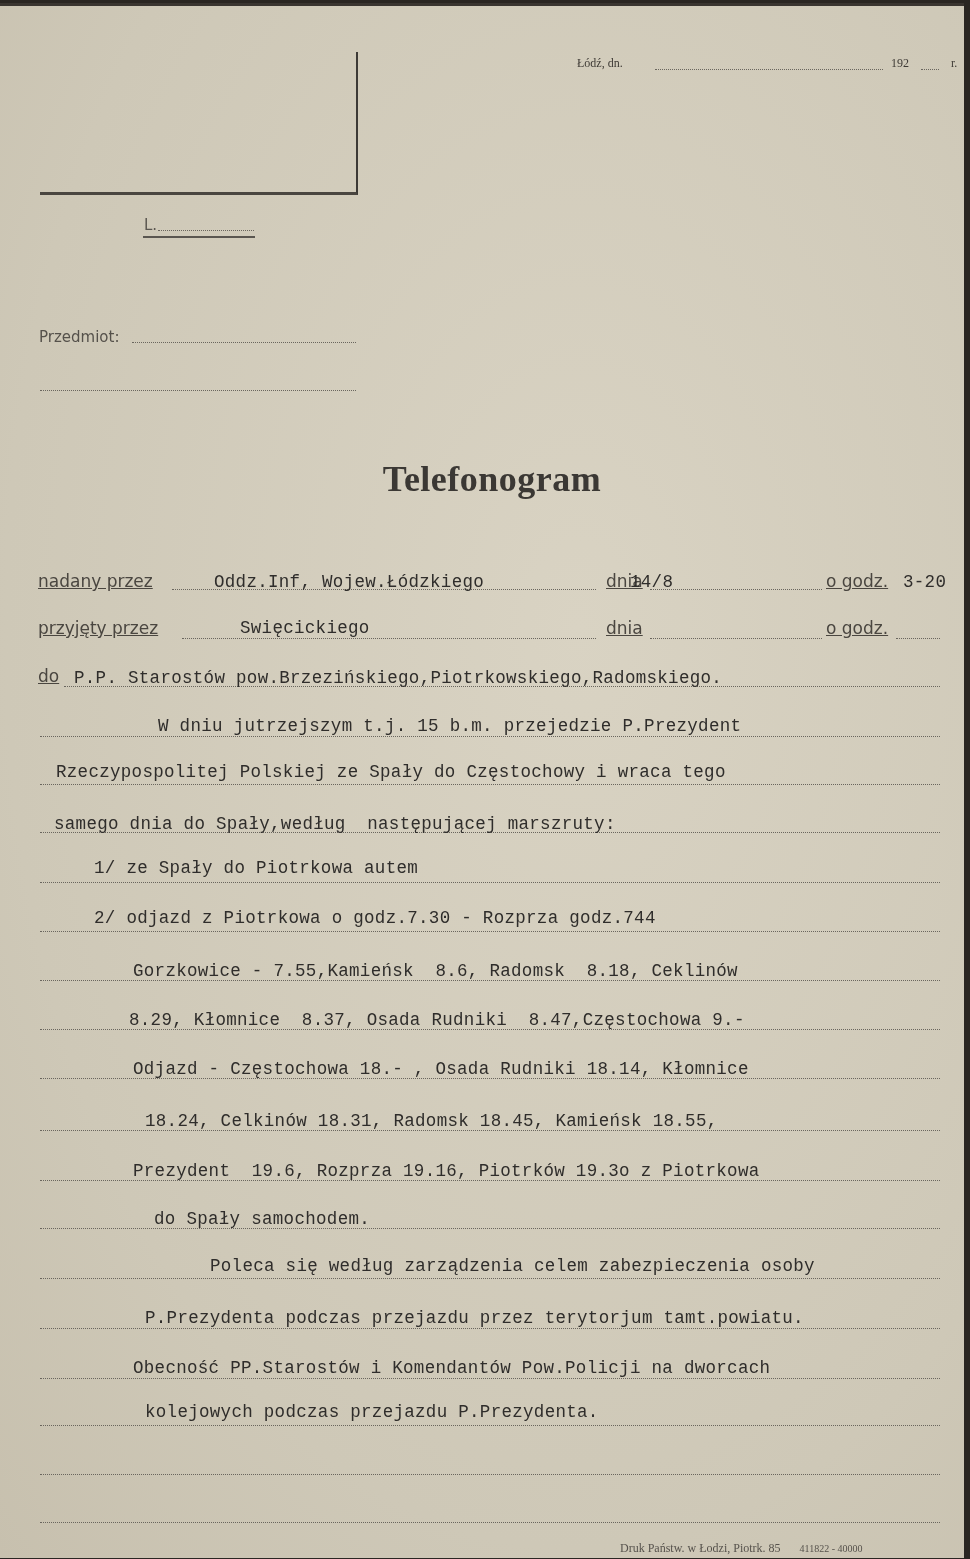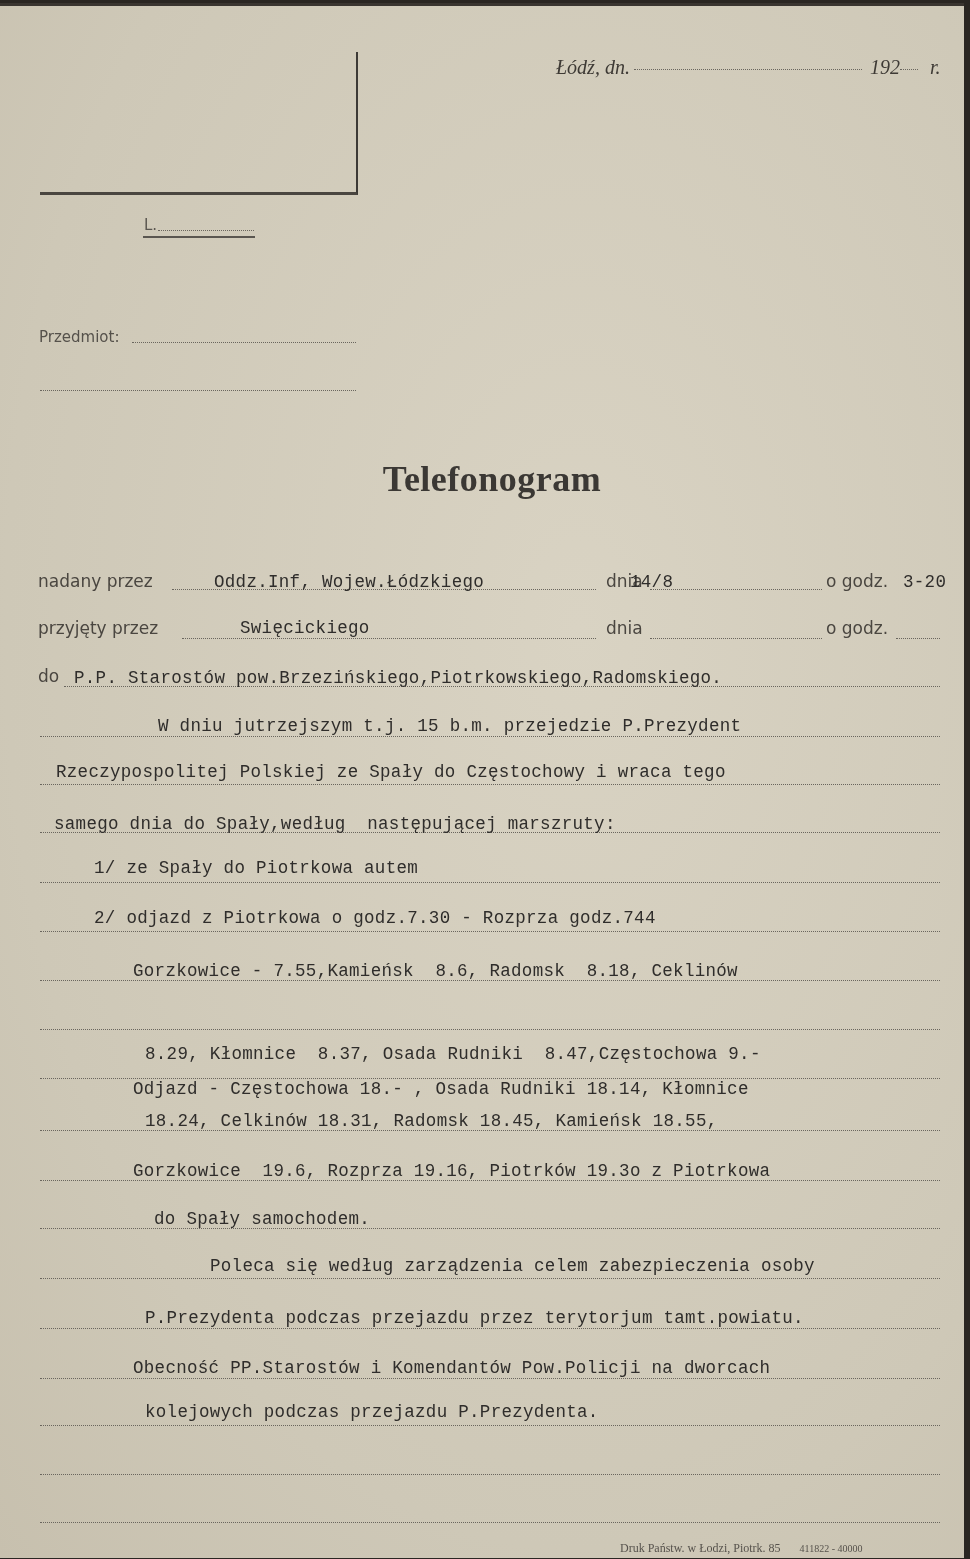--- a/index.html
+++ b/index.html
@@ -20,26 +20,26 @@
     .abs { position: absolute; }
     .stampbox {
       position: absolute; left: 40px; top: 46px; width: 316px; height: 140px;
       border-right: 2px solid #3d3a36; border-bottom: 3px solid #4a4640;
     }
     .lno {
       position: absolute; left: 144px; top: 210px; font-size: 15px; color: #5a5650;
     }
     .lno-line { position: absolute; left: 143px; top: 230px; width: 112px; border-bottom: 2px solid #5a5650; }
     .dot-line { border-bottom: 1px dotted #6a665e; }
-    .date-head { position: absolute; left: 556px; top: 50px; font-style: italic; font-size: 20px; color: #3e3a35; }
+    .date-head { position: absolute; left: 577px; top: 50px; font-size: 12px; color: #3e3a35; }
     .title {
       position: absolute; left: 0; width: 984px; top: 452px; text-align: center;
       font-size: 36px; font-weight: bold; color: #3b3834; letter-spacing: 0.5px;
     }
-    .flabel { font-size: 17px; color: #4a4640; }
+    .flabel { font-size: 17px; color: #4a4640; text-decoration: underline; }
     .typed { font-size: 17.5px; color: #2f2d2b; letter-spacing: 0.3px; white-space: pre; }
     .rule { position: absolute; left: 40px; width: 900px; border-bottom: 1px dotted #6a665e; }
     .footer { position: absolute; left: 620px; top: 1535px; font-size: 12px; color: #56524c; }
   </style>
 </head>
 <body>
 
 <div class="paper">
 
   <div class="stampbox"></div>
@@ -100,24 +100,24 @@
   <div class="rule" style="top:1419px;"></div>
   <div class="rule" style="top:1468px;"></div>
   <div class="rule" style="top:1516px;"></div>
 
   <div class="abs mono typed" style="left:158px; top:710px;">W dniu jutrzejszym t.j. 15 b.m. przejedzie P.Prezydent</div>
   <div class="abs mono typed" style="left:56px; top:756px;">Rzeczypospolitej Polskiej ze Spały do Częstochowy i wraca tego</div>
   <div class="abs mono typed" style="left:54px; top:808px;">samego dnia do Spały,według  następującej marszruty:</div>
   <div class="abs mono typed" style="left:94px; top:852px;">1/ ze Spały do Piotrkowa autem</div>
   <div class="abs mono typed" style="left:94px; top:902px;">2/ odjazd z Piotrkowa o godz.7.30 - Rozprza godz.744</div>
   <div class="abs mono typed" style="left:133px; top:955px;">Gorzkowice - 7.55,Kamieńsk  8.6, Radomsk  8.18, Ceklinów</div>
-  <div class="abs mono typed" style="left:145px; top:1004px;margin-top:34px;">8.29, Kłomnice  8.37, Osada Rudniki  8.47,Częstochowa 9.-</div>
-  <div class="abs mono typed" style="left:133px; top:1053px;margin-top:20px;">Odjazd - Częstochowa 18.- , Osada Rudniki 18.14, Kłomnice</div>
+  <div class="abs mono typed" style="left:129px; top:1004px;">8.29, Kłomnice  8.37, Osada Rudniki  8.47,Częstochowa 9.-</div>
+  <div class="abs mono typed" style="left:133px; top:1053px;">Odjazd - Częstochowa 18.- , Osada Rudniki 18.14, Kłomnice</div>
   <div class="abs mono typed" style="left:145px; top:1105px;">18.24, Celkinów 18.31, Radomsk 18.45, Kamieńsk 18.55,</div>
-  <div class="abs mono typed" style="left:133px; top:1155px;">Gorzkowice  19.6, Rozprza 19.16, Piotrków 19.3o z Piotrkowa</div>
+  <div class="abs mono typed" style="left:133px; top:1155px;">Prezydent  19.6, Rozprza 19.16, Piotrków 19.3o z Piotrkowa</div>
   <div class="abs mono typed" style="left:154px; top:1203px;">do Spały samochodem.</div>
   <div class="abs mono typed" style="left:210px; top:1250px;">Poleca się według zarządzenia celem zabezpieczenia osoby</div>
   <div class="abs mono typed" style="left:145px; top:1302px;">P.Prezydenta podczas przejazdu przez terytorjum tamt.powiatu.</div>
   <div class="abs mono typed" style="left:133px; top:1352px;">Obecność PP.Starostów i Komendantów Pow.Policji na dworcach</div>
   <div class="abs mono typed" style="left:145px; top:1396px;">kolejowych podczas przejazdu P.Prezydenta.</div>
 
   <div class="footer serif">
     <span>Druk Państw. w Łodzi, Piotrk. 85</span>
     <span style="font-size:10px; margin-left:16px;">411822 - 40000</span>
   </div>

